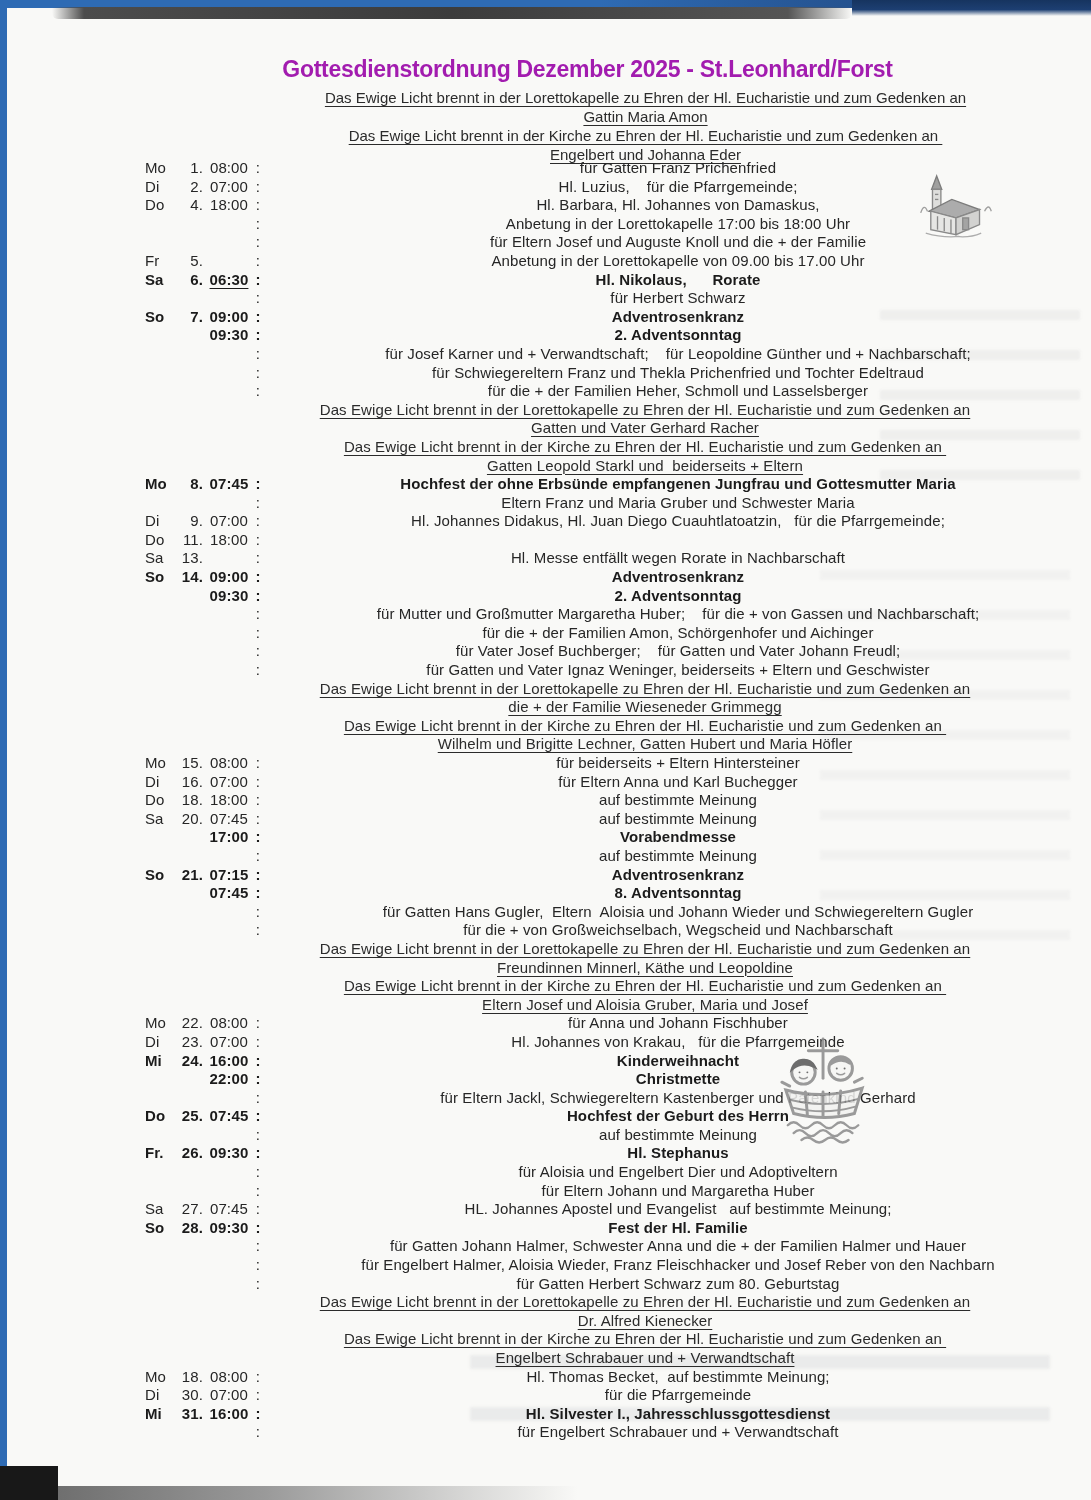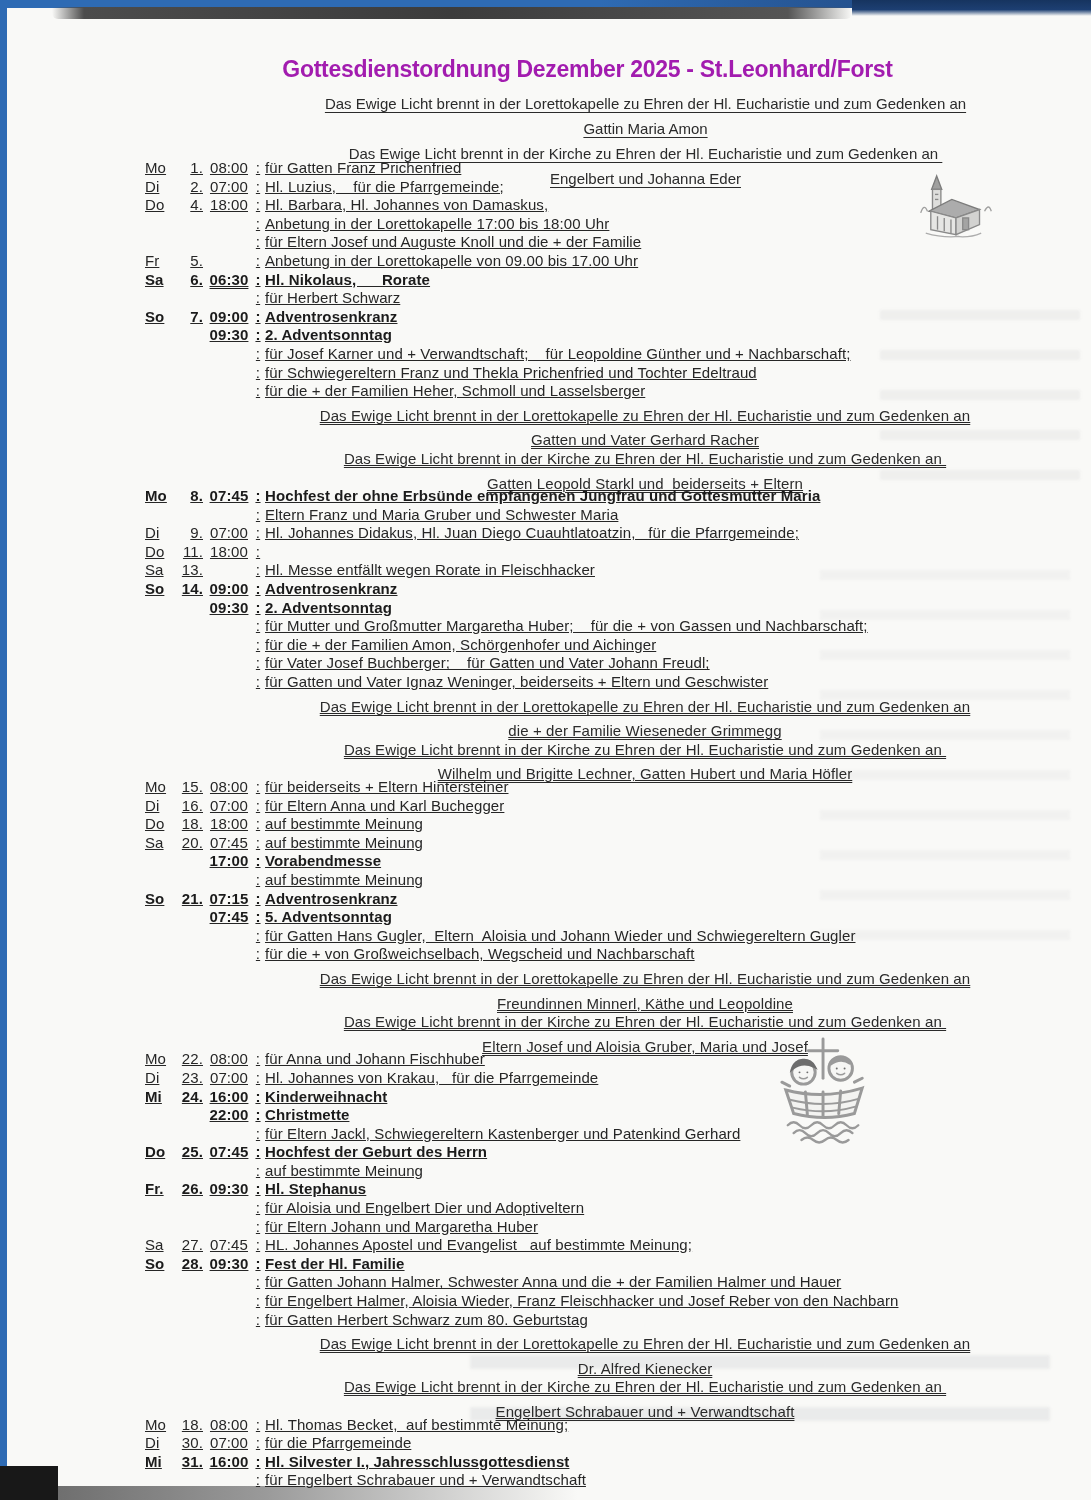--- a/index.html
+++ b/index.html
@@ -28,29 +28,29 @@
   .bleed.b3{left:470px;top:1355px;width:580px;height:100px;
     background:repeating-linear-gradient(180deg,rgba(120,125,140,.2) 0 14px,rgba(120,125,140,0) 14px 52px);}
   
   .title{
     position:absolute;left:82px;top:56px;width:1011px;text-align:center;
     font-size:23px;font-weight:700;color:#a21caf;letter-spacing:-.3px;
   }
   .top-light{position:absolute;left:200px;top:88px;width:891px;text-align:center;
     font-size:15px;line-height:19px;color:#2b2b2b;}
   .top-light div{white-space:pre-wrap;}
-  .ul{text-decoration:underline;text-underline-offset:3px;text-decoration-thickness:1.4px;margin-top:6px;}
+  .ul{text-decoration:underline;text-underline-offset:3px;text-decoration-thickness:1.4px;}
   
-  .schedule{position:absolute;left:145px;top:159px;width:946px;font-size:15px;letter-spacing:.1px;text-decoration:underline;}
+  .schedule{position:absolute;left:145px;top:159px;width:946px;font-size:15px;letter-spacing:.1px;}
   .row{display:grid;grid-template-columns:32px 26px 2px 46px 14px 1fr;height:18.6px;line-height:18.6px;}
   .row .day{text-align:left;}
   .row .date{text-align:right;}
   .row .time{text-align:center;padding-left:2px;}
   .row .colon{text-align:center;}
-  .row .text{white-space:pre-wrap;}
+  .row .text{white-space:pre-wrap;text-align:center;}
   .row.bold{font-weight:700;color:#1b1b1b;}
   .time.u{text-decoration:underline;text-underline-offset:3px;}
   .light{height:37.2px;line-height:18.6px;text-align:center;margin-left:54px;width:892px;color:#2b2b2b;}
   .light div{white-space:pre-wrap;}
   
   .church{position:absolute;left:914px;top:174px;width:84px;height:66px;opacity:.8;}
   .kidsboat{position:absolute;left:776px;top:1034px;width:98px;height:112px;opacity:.85;}
 </style>
 </head>
 <body>
@@ -219,21 +219,21 @@
         <span class="gap"></span>
         <span class="time">18:00</span>
         <span class="colon">:</span>
       </div>
       <div class="row">
         <span class="day">Sa</span>
         <span class="date">13.</span>
         <span class="gap"></span>
         <span class="time"></span>
         <span class="colon">:</span>
-        <span class="text">Hl. Messe entfällt wegen Rorate in Fleischhacker</span>
+        <span class="text">Hl. Messe entfällt wegen Rorate in Nachbarschaft</span>
       </div>
       <div class="row bold">
         <span class="day">So</span>
         <span class="date">14.</span>
         <span class="gap"></span>
         <span class="time">09:00</span>
         <span class="colon">:</span>
         <span class="text">Adventrosenkranz</span>
       </div>
       <div class="row bold">
@@ -339,21 +339,21 @@
         <span class="time">07:15</span>
         <span class="colon">:</span>
         <span class="text">Adventrosenkranz</span>
       </div>
       <div class="row bold">
         <span class="day"></span>
         <span class="date"></span>
         <span class="gap"></span>
         <span class="time">07:45</span>
         <span class="colon">:</span>
-        <span class="text">5. Adventsonntag</span>
+        <span class="text">8. Adventsonntag</span>
       </div>
       <div class="row">
         <span class="day"></span>
         <span class="date"></span>
         <span class="gap"></span>
         <span class="time"></span>
         <span class="colon">:</span>
         <span class="text">für Gatten Hans Gugler,  Eltern  Aloisia und Johann Wieder und Schwiegereltern Gugler</span>
       </div>
       <div class="row">

